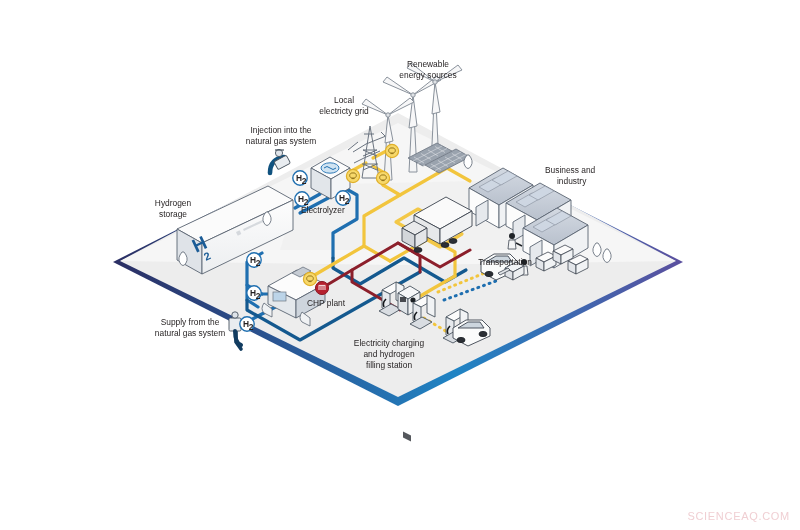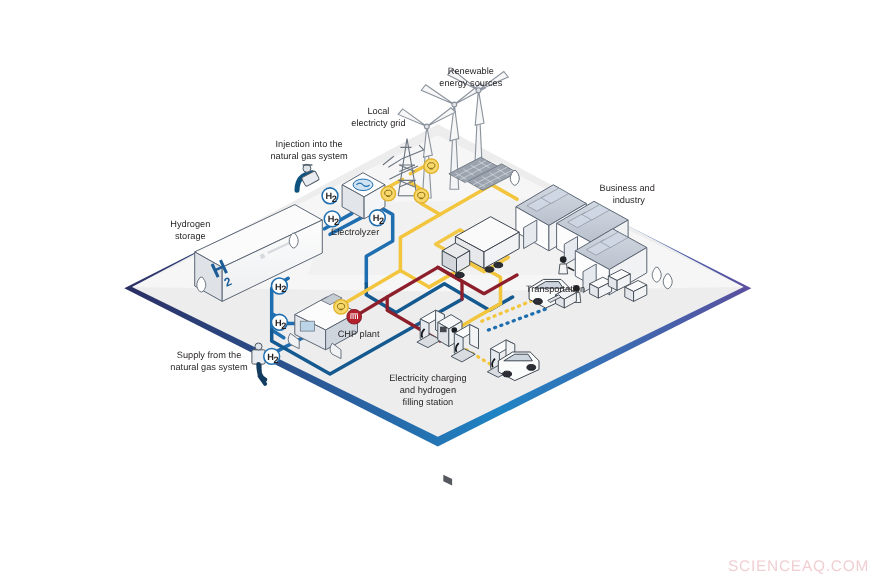--- a/index.html
+++ b/index.html
@@ -20,21 +20,21 @@
     fill:#231f20;
     text-anchor:middle;
     dominant-baseline:middle;
   }
   .lbl.start{text-anchor:start;}
 
   .watermark{
     position:absolute;
     right:10px;bottom:8px;
     font-family:"Liberation Sans","DejaVu Sans",sans-serif;
-    font-size:14px;
+    font-size:11px;
     letter-spacing:.7px;
     color:#f0cfd3;
     user-select:none;
   }
 </style>
 </head>
 <body>
 
 <div id="stage">
 

